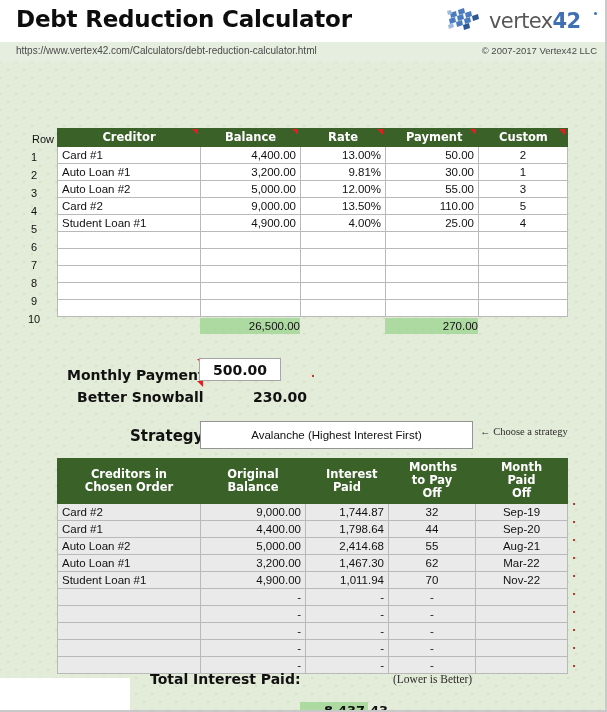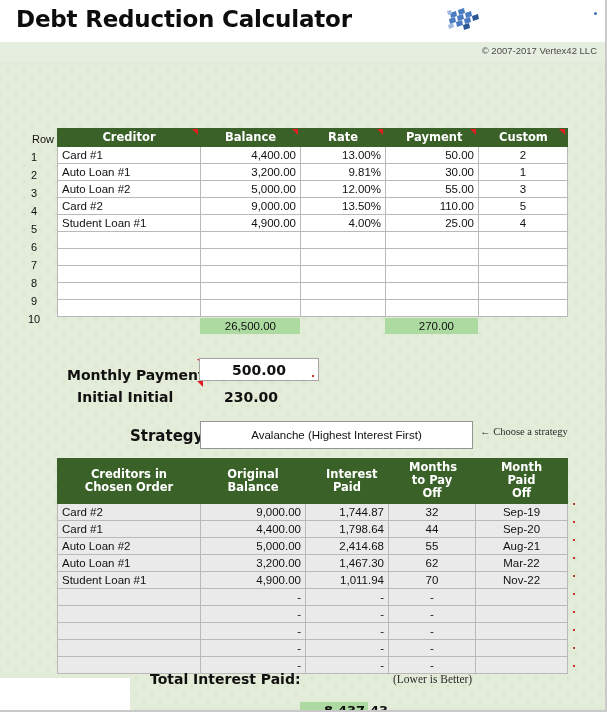--- a/index.html
+++ b/index.html
@@ -223,21 +223,21 @@
   }
 
   .totalcell {
     position: absolute;
     background: #addaa0;
     font-family: "Liberation Sans", sans-serif;
     font-size: 11.5px;
     color: #111;
     text-align: right;
     box-sizing: border-box;
-    padding-right: 24px;
+    padding-right: 0;
     line-height: 16px;
     height: 16px;
   }
   .tip-green {
     position: absolute;
     background: #addaa0;
     font-family: "DejaVu Sans", sans-serif;
     font-weight: bold;
     font-size: 13px;
     color: #111;
@@ -268,25 +268,27 @@
         </g>
         <g fill="#9fb9dd">
           <polygon points="0,3 4,2 5,6 1,7"></polygon>
           <polygon points="1,17 6,15 7,19 2,21"></polygon>
         </g>
         <g fill="#2b5795">
           <polygon points="25,8 31,6 32,11 26,13"></polygon>
           <polygon points="16,17 22,15 23,20 17,22"></polygon>
         </g>
       </svg>
+      <div class="logo-word"><span>vertex</span><b>42</b></div>
       <div class="logo-dot"></div>
     </div>
   </div>
 
   <div class="urlstrip">
+    <div class="url">https://www.vertex42.com/Calculators/debt-reduction-calculator.html</div>
     <div class="copyright">© 2007-2017 Vertex42 LLC</div>
   </div>
 
   <div class="sheet">
     <div class="sheet-white-left"></div>
 
     <div class="lbl" style="left:110px; top:80px;">Balance Date:</div>
     <div class="cmt" style="left:197px; top:73px;"></div>
     <div class="inputbox" style="left:199px; top:72px; width:104px; height:22px;">1/1/2017</div>
 
@@ -396,26 +398,26 @@
             <td class="ctr"></td>
           </tr>
         </tbody>
     </table>
 
     <div class="totalcell" style="left:200px; top:256px; width:100px;">26,500.00</div>
     <div class="totalcell" style="left:385px; top:256px; width:93px;">270.00</div>
 
     <div class="lbl" style="left:67px; top:305px; font-size:14px;">Monthly Payment</div>
     <div class="cmt" style="left:197px; top:297px;"></div>
-    <div class="inputbox" style="left:199px; top:296px; width:120px; height:23px; font-size:14px;">500.00</div>
+    <div class="inputbox" style="left:199px; top:296px; width:82px; height:23px; font-size:14px;">500.00</div>
     <div class="reddot" style="left:312px; top:313px;"></div>
 
-    <div class="lbl" style="left:77px; top:327px; font-size:14px;">Initial Initial</div>
+    <div class="lbl" style="left:77px; top:327px; font-size:14px;">Better Snowball</div>
     <div class="cmt" style="left:197px; top:319px;"></div>
-    <div class="plainval" style="left:199px; top:327px; width:104px; font-size:14px;">230.00</div>
+    <div class="plainval" style="left:199px; top:327px; width:104px; font-size:14px;padding-left:29px;">230.00</div>
 
     <div class="lbl" style="left:130px; top:365px; font-size:15px;">Strategy:</div>
     <div class="selectbox" style="left:200px; top:359px; width:273px; height:28px;">Avalanche (Highest Interest First)</div>
     <div class="small-note" style="left:480px; top:364px;">← Choose a strategy</div>
 
     <table class="grid shaded" id="results-table" style="left:57px; top:396px; width:510px;">
       <colgroup>
         <col style="width:143px">
           <col style="width:105px">
           <col style="width:83px">

